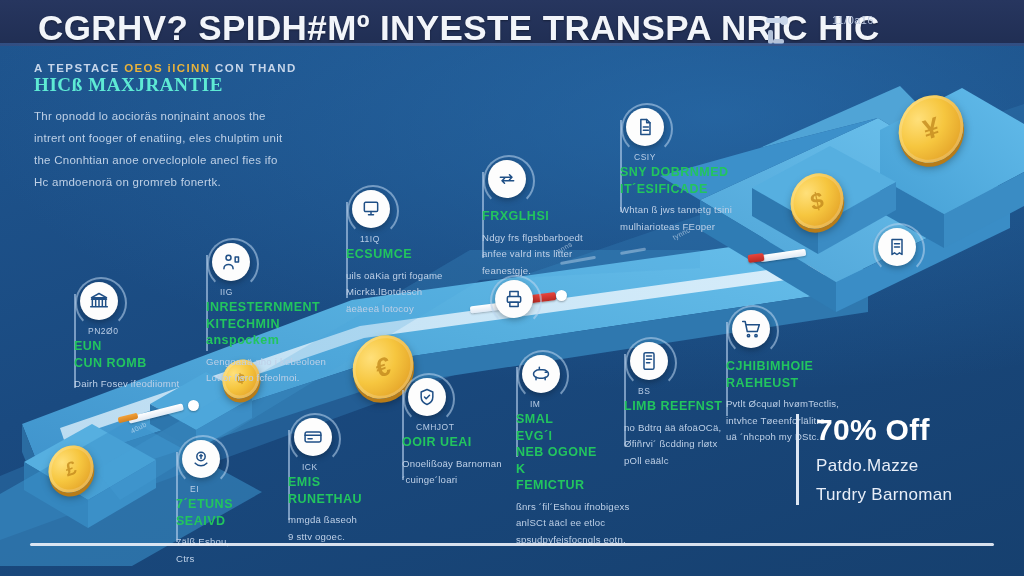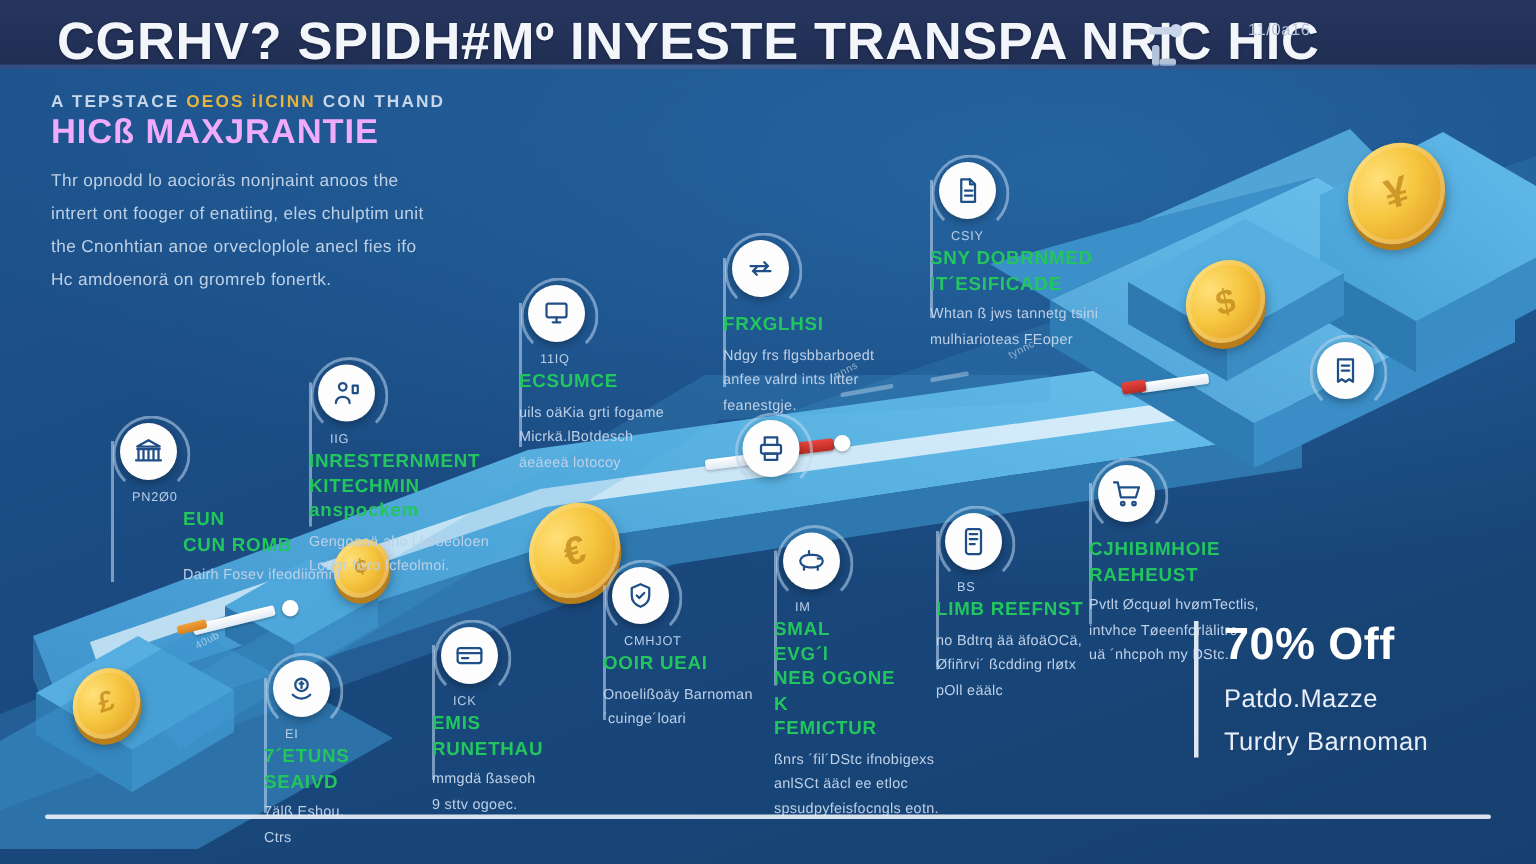--- a/index.html
+++ b/index.html
@@ -35,21 +35,21 @@
   .header-mark2 i:nth-child(1){left:0;top:0;width:5px;height:14px;}
   .header-mark2 i:nth-child(2){left:5px;top:9px;width:11px;height:5px;}
   .header-underline{position:absolute;left:0;bottom:0;width:1024px;height:3px;
     background:linear-gradient(90deg,#3f68a8,#5b86c4 40%,#3f68a8);opacity:.55;}
 
   
   .intro{position:absolute;left:34px;top:62px;width:300px;}
   .intro-eyebrow{font-size:11.5px;letter-spacing:1.4px;color:#c7d6ea;
     font-weight:700;}
   .intro-eyebrow .hl{color:#e8b33c;}
-  .intro-title{font-size:23px;font-weight:bold;color:#f0abfc;letter-spacing:.6px;margin-bottom:9px;}
+  .intro-title{font-size:19px;font-weight:bold;color:#5eead4;letter-spacing:.6px;margin-bottom:9px;font-family:Liberation Serif, serif;}
   .intro-body{font-size:11.5px;line-height:1.92;color:#bed0e6;letter-spacing:.25px;}
 
   
   .iso{position:absolute;left:0;top:0;width:1024px;height:576px;}
 
   
   .coin{position:absolute;border-radius:50%;
     background:radial-gradient(circle at 34% 30%,#ffe07a 0%,#f6c63f 42%,#e5a52a 78%,#c98a1c 100%);
     box-shadow:0 4px 0 #b87c18, 0 5px 8px rgba(0,0,0,.35),
                inset 0 0 0 3px rgba(255,255,255,.18);
@@ -222,21 +222,21 @@
         <div class="pin-ring"></div>
         <div class="pin-circle">
           <span class="pin-icon">
             <svg width="20" height="20" viewBox="0 0 24 24" fill="none" stroke="#1f4f86" stroke-width="1.8" stroke-linecap="round" stroke-linejoin="round">
               <path d="M3 10h18M4 10v8M8 10v8M12 10v8M16 10v8M20 10v8M2 19h20M12 3 3 8h18z"></path>
             </svg>
           </span>
         </div>
         <div class="pin-stem" style="height: 94px; left: -6px; top: 12px;"></div>
         <div class="pin-num">PN2Ø0</div>
-        <div class="pin-body" style="left: -6px; top: 56px; width: 150px; padding-left: 48px;">
+        <div class="pin-body" style="left: -6px; top: 56px; width: 150px;">
           <div class="pin-title">
             <div>EUN</div>
             <div>CUN ROMB</div>
           </div>
           <div class="pin-text">
             <div>Dairh Fosev ifeodiiomnt</div>
           </div>
         </div>
       </div>
       <div class="pin" style="left: 212px; top: 243px;">
@@ -414,21 +414,21 @@
         <div class="pin-num">IM</div>
         <div class="pin-body" style="left: -6px; top: 56px; width: 142px;">
           <div class="pin-title">
             <div>SMAL</div>
             <div>EVG´l</div>
             <div>NEB OGONE</div>
             <div>K</div>
             <div>FEMICTUR</div>
           </div>
           <div class="pin-text">
-            <div>ßnrs ´fil´DStc ifnobigexs</div>
+            <div>ßnrs ´fil´Eshou ifnobigexs</div>
             <div>anlSCt ääcl ee etloc</div>
             <div>spsudpyfeisfocngls eotn.</div>
           </div>
         </div>
       </div>
       <div class="pin" style="left: 408px; top: 378px;">
         <div class="pin-ring"></div>
         <div class="pin-circle">
           <span class="pin-icon">
             <svg width="20" height="20" viewBox="0 0 24 24" fill="none" stroke="#1f4f86" stroke-width="1.8" stroke-linecap="round" stroke-linejoin="round">

